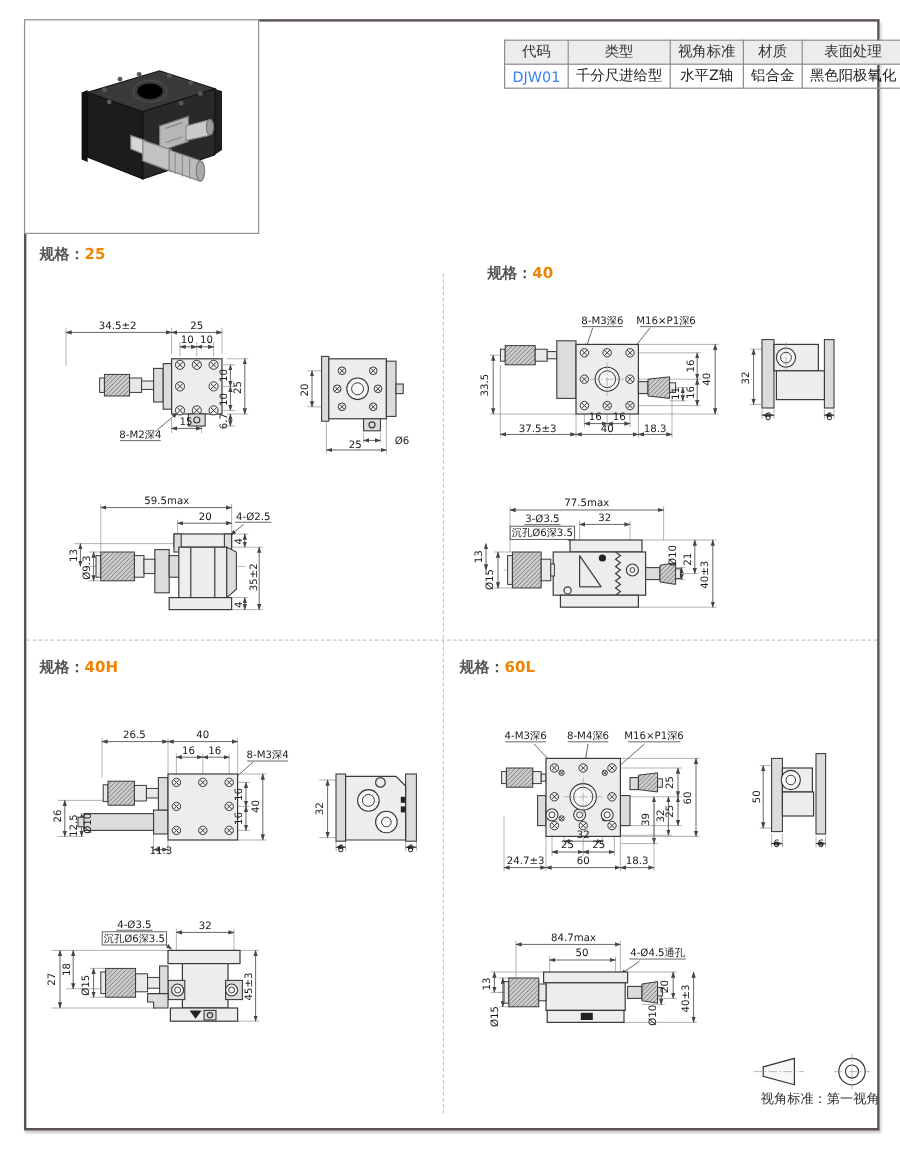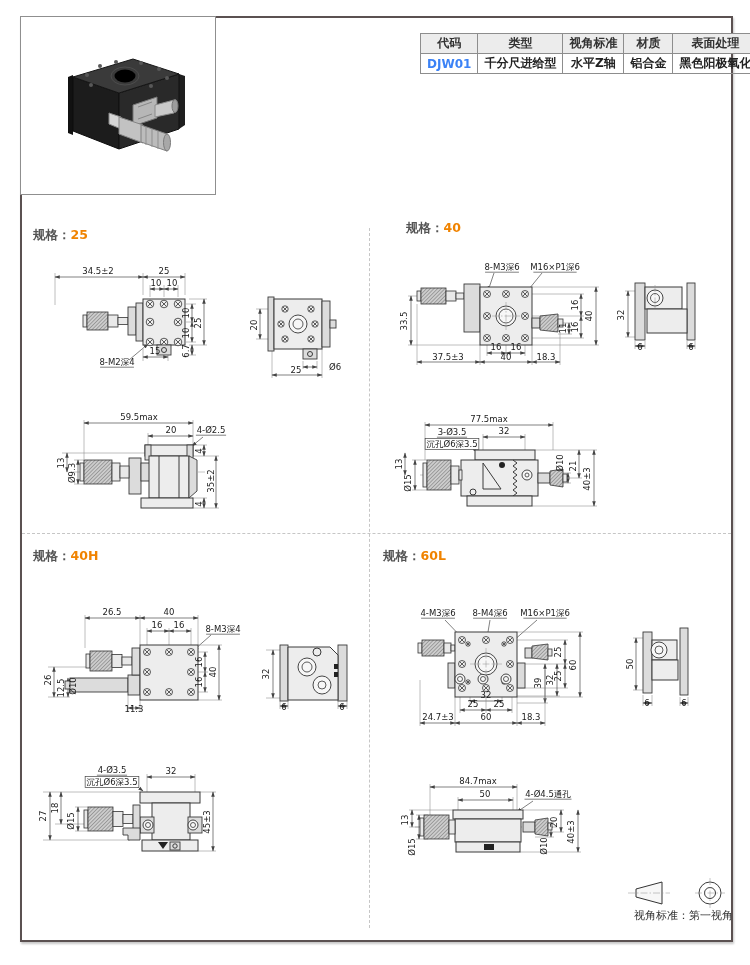--- a/index.html
+++ b/index.html
@@ -5,21 +5,21 @@
   html,body{margin:0;padding:0}
   body{width:750px;height:965px;background:#fff;position:relative;
        font-family:"DejaVu Sans","Liberation Sans",sans-serif;overflow:hidden}
   .frame{position:absolute;left:20px;top:16px;width:713px;height:926px;
          border:2px solid #5b5151;box-sizing:border-box;box-shadow:1px 2px 2px rgba(0,0,0,.22)}
   .photo{position:absolute;left:20px;top:16px;width:196px;height:179px;
          border:1px solid #8f8f8f;background:#fff;box-sizing:border-box}
   table.spec{position:absolute;left:420px;top:33px;border-collapse:collapse;
              font-size:12px;color:#222;table-layout:fixed}
   table.spec th,table.spec td{border:1px solid #8d8d8d;height:19px;padding:0 6px;
-             text-align:center;white-space:nowrap;font-weight:bold}
+             text-align:center;white-space:nowrap;font-weight:normal}
   table.spec th{background:#ececec;color:#333}
   td.code{color:#3b82f6;font-weight:bold}
   .sec-title{position:absolute;font-size:12.5px;font-weight:bold;color:#555}
   .sec-title .val{color:#f08300}
   .div-v{position:absolute;left:369px;top:228px;height:700px;border-left:1px dashed #c6c6c6}
   .div-h{position:absolute;left:22px;top:533px;width:709px;border-top:1px dashed #c6c6c6}
   .dw{position:absolute;overflow:visible}
   .o{fill:#ededed;stroke:#3a3a3a;stroke-width:1}
   .o2{fill:#dcdcdc;stroke:#3a3a3a;stroke-width:.9}
   .ln{fill:none;stroke:#3a3a3a;stroke-width:1}
@@ -108,21 +108,21 @@
   <tr>
     <td class="code">DJW01</td>
     <td>千分尺进给型</td>
     <td>水平Z轴</td>
     <td>铝合金</td>
     <td>黑色阳极氧化</td>
   </tr>
 </tbody>
   </table>
 
-<div class="sec-title" style="left:33px;top:227px"><span>规格：</span><span class="val">25</span></div>
+<div class="sec-title" style="left:33px;top:204px"><span>规格：</span><span class="val">25</span></div>
 <div class="sec-title" style="left:406px;top:220px"><span>规格：</span><span class="val">40</span></div>
 <div class="sec-title" style="left:33px;top:548px"><span>规格：</span><span class="val">40H</span></div>
 <div class="sec-title" style="left:383px;top:548px"><span>规格：</span><span class="val">60L</span></div>
 
 <div class="div-v"></div>
 <div class="div-h"></div>
 
 <svg class="dw" style="left:40px;top:245px" width="240" height="135" viewBox="0 0 240 135">
   <line class="e" x1="15" y1="60" x2="15" y2="28"></line>
   <line class="e" x1="103" y1="50" x2="103" y2="28"></line>

